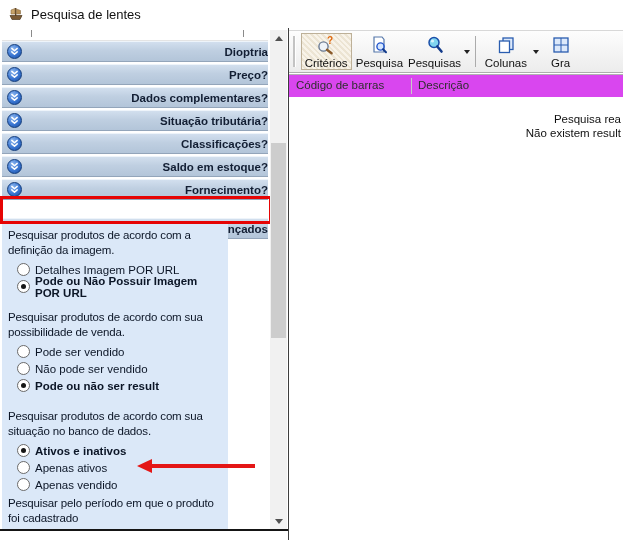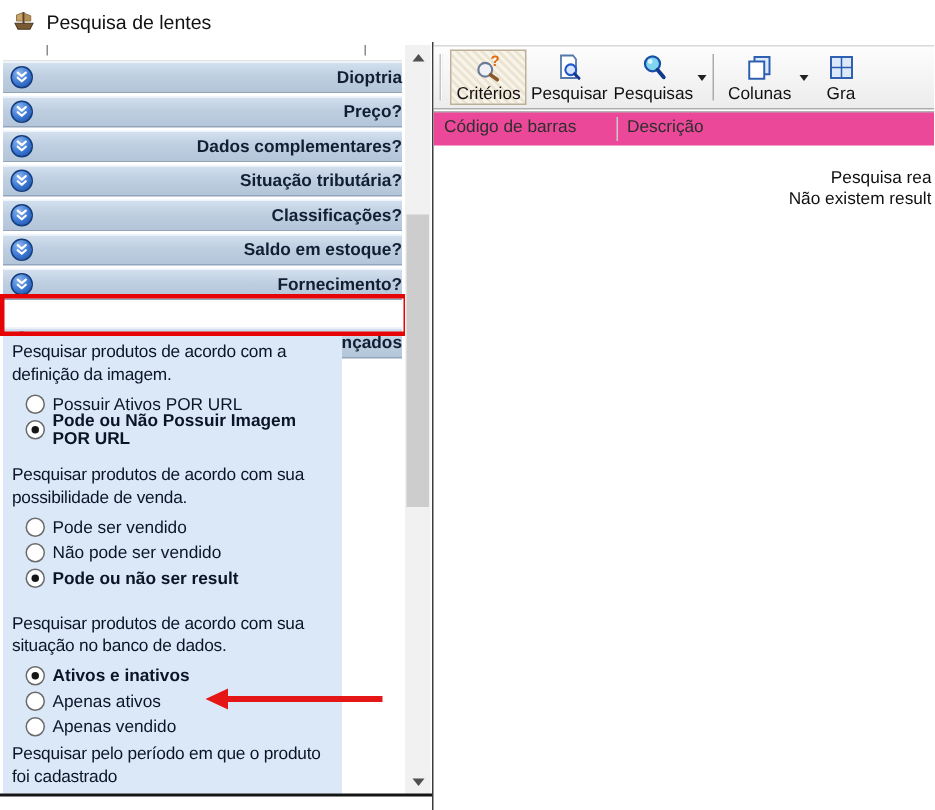--- a/index.html
+++ b/index.html
@@ -73,21 +73,21 @@
           justify-content:center;gap:2px;font-size:11.5px;color:#111;cursor:pointer;border:1px solid transparent;}
   .tb-btn.active{background:repeating-linear-gradient(45deg,#f8f3e9 0 2px,#ece4d3 2px 4px);
                  border:1px solid #bdb098;}
   .tb-btn .ic{width:20px;height:20px;}
   .dd{width:10px;display:flex;align-items:center;justify-content:center;cursor:pointer;}
   .dd i{width:0;height:0;border-left:3.5px solid transparent;border-right:3.5px solid transparent;
         border-top:4px solid #222;}
   .tb-sep{width:1px;background:#ababab;margin:5px 4px;}
   .tb-btn.cut{align-items:flex-start;padding-left:9px;width:70px;flex:0 0 auto;}
 
-  .grid-header{position:absolute;left:0;top:46px;right:0;height:22px;background:#ec4899;
+  .grid-header{position:absolute;left:0;top:46px;right:0;height:22px;background:#d946ef;
                border-top:1px solid #b2b2b2;}
   .col-h{position:absolute;top:4px;color:#2e2e2e;}
   .col-h.c1{left:7px;} .col-h.c2{left:129px;}
   .col-div{position:absolute;left:122px;top:3px;width:1px;height:16px;background:#c9c9c9;}
 
   .messages{position:absolute;top:84px;right:2px;width:220px;text-align:right;
             line-height:14px;color:#101010;white-space:nowrap;overflow:hidden;}
 </style>
 </head>
 <body>
@@ -174,21 +174,21 @@
     <span class="acc-label">Critérios avançados</span>
   </div>
 
   <div class="content-panel">
 
     <div class="group first">
       <div class="group-label">Pesquisar produtos de acordo com a definição da imagem.</div>
       <div class="opts">
         <div class="opt">
           <span class="radio"></span>
-          <span class="opt-label">Possuir Ativos POR URL</span>
+          <span class="opt-label">Detalhes Imagem POR URL</span>
         </div>
         <div class="opt">
           <span class="radio sel"></span>
           <span class="opt-label bold">Pode ou Não Possuir Imagem POR URL</span>
         </div>
       </div>
     </div>
 
     <div class="group">
       <div class="group-label">Pesquisar produtos de acordo com sua possibilidade de venda.</div>
@@ -261,21 +261,21 @@
         </svg>
         <span>Critérios</span>
       </div>
 
       <div class="tb-btn">
         <svg class="ic" viewBox="0 0 20 20">
           <path d="M5 2 L13 2 L15 4.5 L15 17 L5 17 Z" fill="#fff" stroke="#5577aa" stroke-width="1.2"></path>
           <circle cx="11.5" cy="11.5" r="3.6" fill="rgba(160,200,255,0.45)" stroke="#2255cc" stroke-width="1.4"></circle>
           <line x1="14" y1="14.2" x2="17" y2="17.2" stroke="#123a8a" stroke-width="2" stroke-linecap="round"></line>
         </svg>
-        <span>Pesquisar</span>
+        <span>Pesquisa</span>
       </div>
 
       <div class="tb-btn">
         <svg class="ic" viewBox="0 0 20 20">
           <circle cx="9" cy="7.5" r="5" fill="#7fd4f0" stroke="#1a4fa8" stroke-width="1.5"></circle>
           <circle cx="7.5" cy="6" r="1.6" fill="#d8f4fd"></circle>
           <line x1="12.3" y1="11.5" x2="16.5" y2="16.5" stroke="#123a8a" stroke-width="2.6" stroke-linecap="round"></line>
         </svg>
         <span>Pesquisas</span>
       </div>

